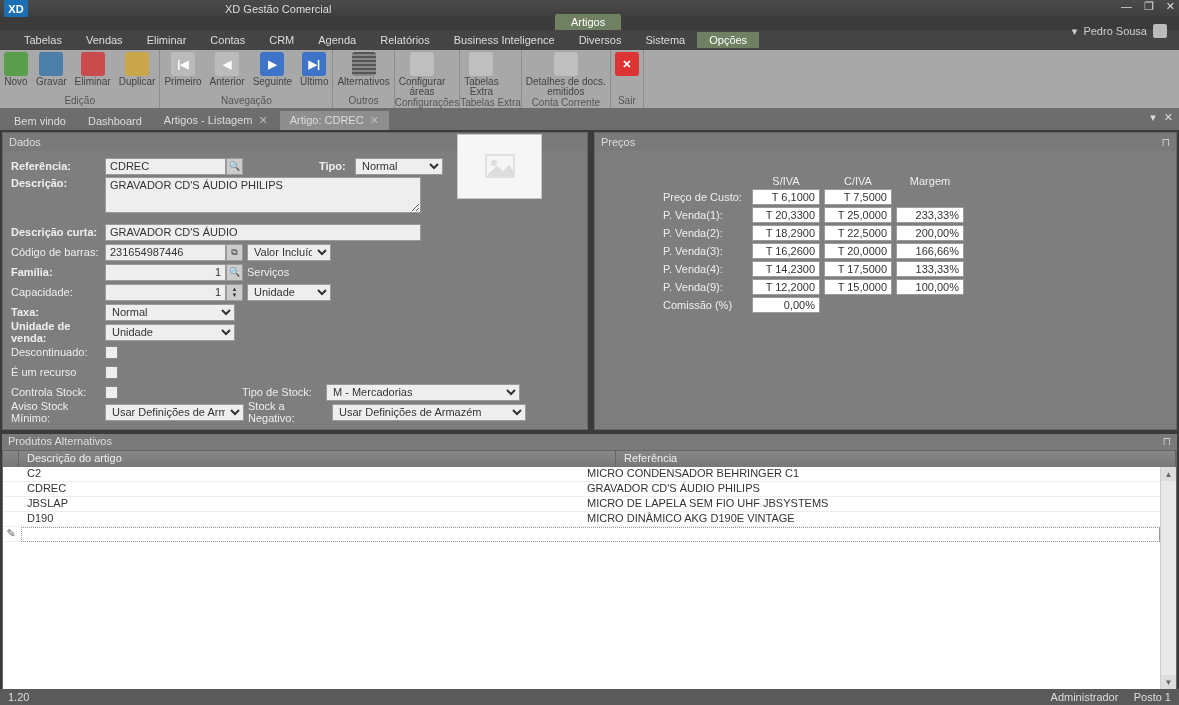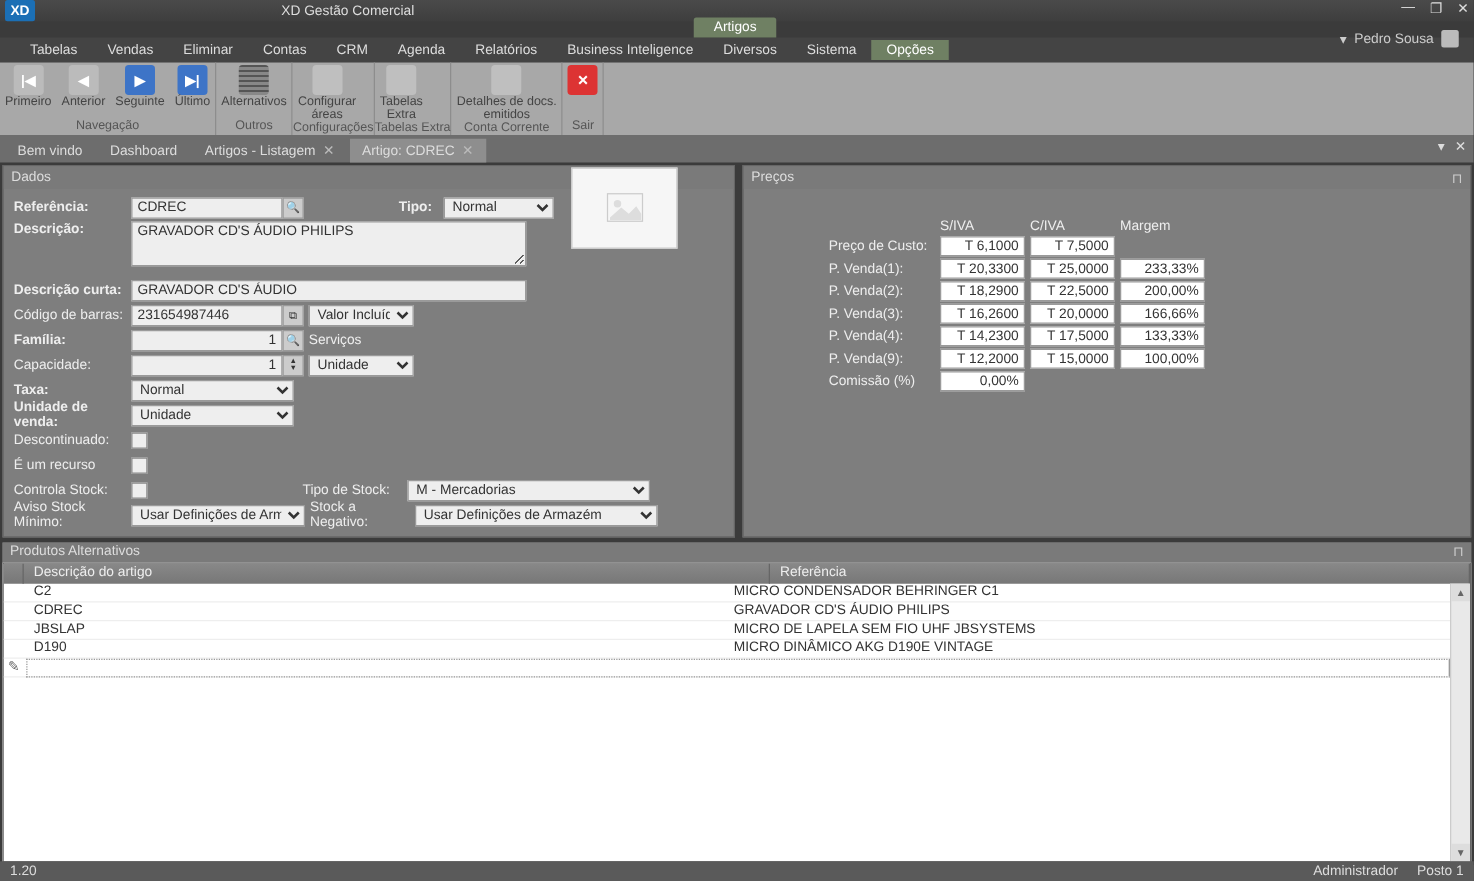--- a/index.html
+++ b/index.html
@@ -38,21 +38,21 @@
   .flab.b { font-weight:bold; }
   .inp { background:#eee; border:1px solid #9a9a9a; height:17px; padding:1px 4px; color:#333; }
   .inp.w1 { width:121px; }
   .inp.w2 { width:316px; }
   .inp.txa { height:36px; }
   .search-btn { width:17px; height:17px; background:#ccc; border:1px solid #9a9a9a; display:inline-flex; align-items:center; justify-content:center; cursor:pointer; font-size:9px;}
   .dd { position:relative; }
   .chk { width:13px; height:13px; background:#eee; border:1px solid #888; cursor:pointer;}
   .placeholder-img { width:85px; height:65px; border:1px solid #c8c8c8; background:#f6f6f6; margin-left:14px; display:flex; align-items:center;justify-content:center; color:#ccc;}
   .prices-grid { display:grid; grid-template-columns:85px repeat(3, 68px); row-gap:2px; column-gap:4px; color:#eee; margin-left:60px;}
-  .prices-grid .hd { color:#eee; font-size:11px;}
+  .prices-grid .hd { text-align:center; color:#eee; font-size:11px;}
   .prices-grid .plab { font-size:11px; color:#eee; display:flex; align-items:center;}
   .prices-grid .pcell { background:#fff; border:1px solid #9a9a9a; height:16px; text-align:right; padding:1px 4px; color:#333;}
   .alt-panel { margin:2px; background:#7e7e7e; }
   .alt-panel .phd2 { height:16px; background:#7a7a7a; color:#ddd; padding:1px 6px; display:flex; justify-content:space-between;}
   .listwrap { background:#fff; height:240px; border:1px solid #666; position:relative; }
   .listhead { display:flex; background:linear-gradient(#888,#777); color:#eee; height:16px;}
   .listhead .lcol { padding:1px 8px; border-right:1px solid #666;}
   .listrow { display:flex; border-bottom:1px solid #eee; height:15px; color:#333;}
   .listrow .lcol { padding:0 8px; }
   .dotted-input { margin:0 2px; border:1px dotted #999; height:15px; flex:1; display:flex; }
@@ -100,20 +100,41 @@
     <div class="mi">Sistema</div>
     <div class="mi active">Opções</div>
   </div>
 <div class="user-area">
   <span>▾</span>
   <span>Pedro Sousa</span>
   <span style="width:14px;height:14px;background:#bbb;border-radius:2px;display:inline-block"></span>
 </div>
 
 <div class="ribbon" id="ribbon">
+    <div class="grp">
+      <div class="tools">
+        <div class="tool">
+          <div class="ic ic-new"></div>
+          <span>Novo</span>
+        </div>
+        <div class="tool">
+          <div class="ic ic-save"></div>
+          <span>Gravar</span>
+        </div>
+        <div class="tool">
+          <div class="ic ic-del"></div>
+          <span>Eliminar</span>
+        </div>
+        <div class="tool">
+          <div class="ic ic-dup"></div>
+          <span>Duplicar</span>
+        </div>
+      </div>
+      <div class="lbl">Edição</div>
+    </div>
     <div class="grp">
       <div class="tools">
         <div class="tool">
           <div class="ic ic-nav inactive">|◀</div>
           <span>Primeiro</span>
         </div>
         <div class="tool">
           <div class="ic ic-nav inactive">◀</div>
           <span>Anterior</span>
         </div>

